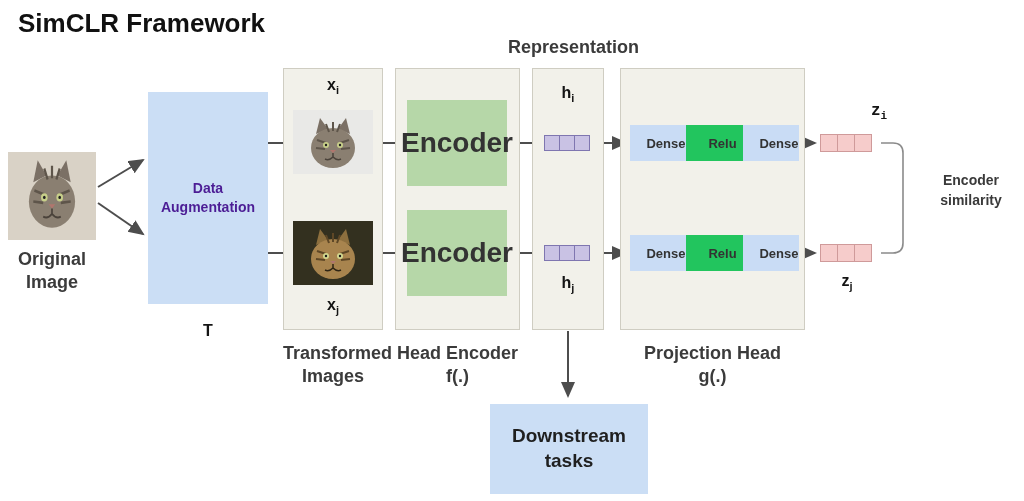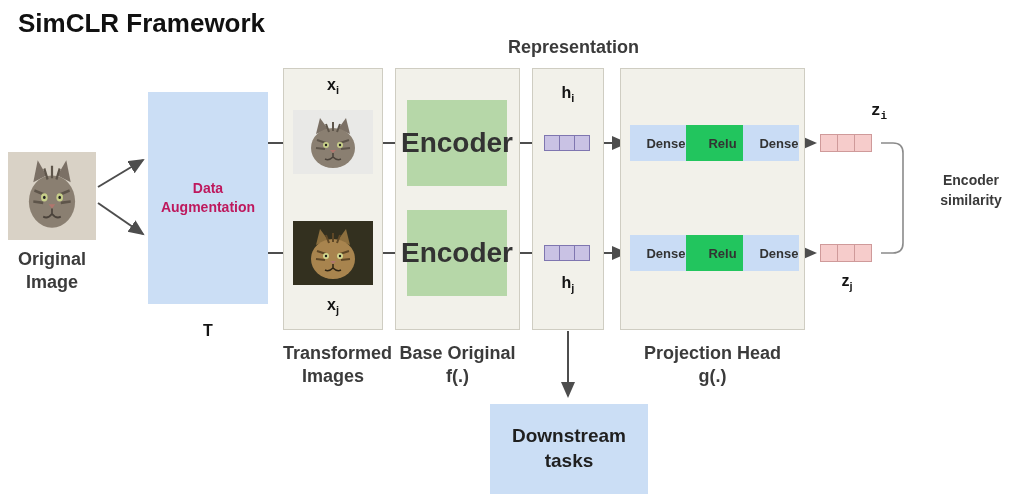--- a/index.html
+++ b/index.html
@@ -26,21 +26,21 @@
   }
   .sublabel {
     position: absolute; font-size: 16px; font-weight: bold; color: #141414; text-align: center;
   }
   .sublabel sub { font-size: 11px; }
 
   .aug-box {
     position: absolute; left: 148px; top: 92px; width: 120px; height: 212px;
     background: #cbdef5; display: flex; align-items: center; justify-content: center;
   }
-  .aug-box .lbl { font-size: 14px; font-weight: bold; color: #be185d; text-align: center; width: 96px; line-height: 1.35; }
+  .aug-box .lbl { font-size: 14px; font-weight: bold; color: #4c1d95; text-align: center; width: 96px; line-height: 1.35; }
 
   .encoder-box {
     position: absolute; width: 100px; height: 86px; background: #b6d7a8;
     display: flex; align-items: center; justify-content: center;
     font-size: 28px; font-weight: bold; color: #333;
   }
 
   .vector { position: absolute; display: flex; }
   .vector .cell { width: 16px; height: 16px; border: 1px solid #7f76b0; background: #c9c2e4; margin-left: -1px; }
   .vector .cell:first-child { margin-left: 0; }
@@ -155,21 +155,21 @@
   <div class="caption" style="left:283px; top:342px; width:100px;">Transformed Images</div>
 
   <div class="panel" style="left:395px; top:68px; width:125px; height:262px;"></div>
   <div class="encoder-box" style="left:407px; top:100px;">
       <span>Encoder</span>
     </div>
   <div class="encoder-box" style="left:407px; top:210px;">
       <span>Encoder</span>
     </div>
   <div class="caption" style="left:395px; top:342px; width:125px;">
-    <div>Base Original</div>
+    <div>Head Encoder</div>
     <div>f(.)</div>
   </div>
 
   <div class="caption" style="left:508px; top:36px; width:120px;">Representation</div>
   <div class="panel" style="left:532px; top:68px; width:72px; height:262px;"></div>
   <div class="sublabel" style="left:532px; top:84px; width:72px;"><span>h</span><sub>i</sub></div>
   <div class="vector" style="left:544px; top:135px;">
     <div class="cell"></div>
     <div class="cell"></div>
     <div class="cell"></div>

